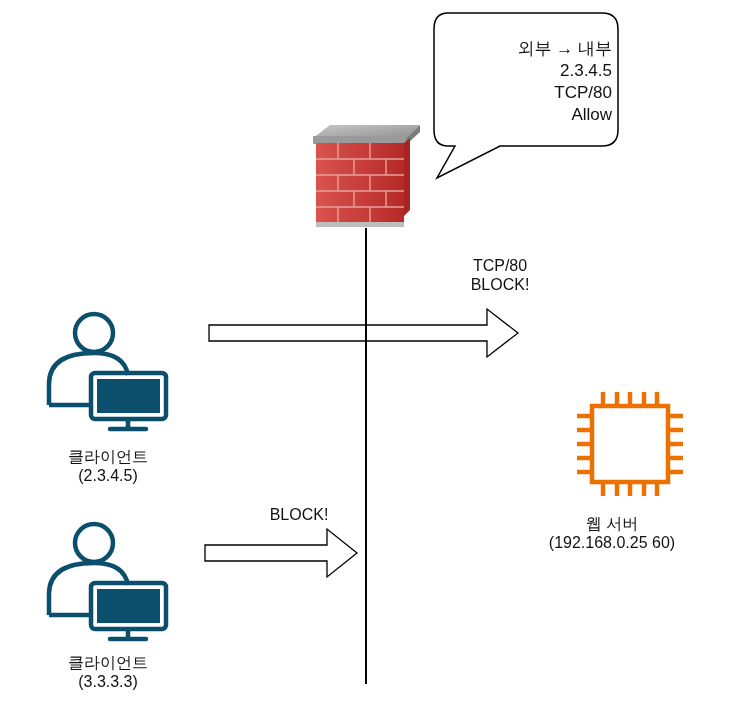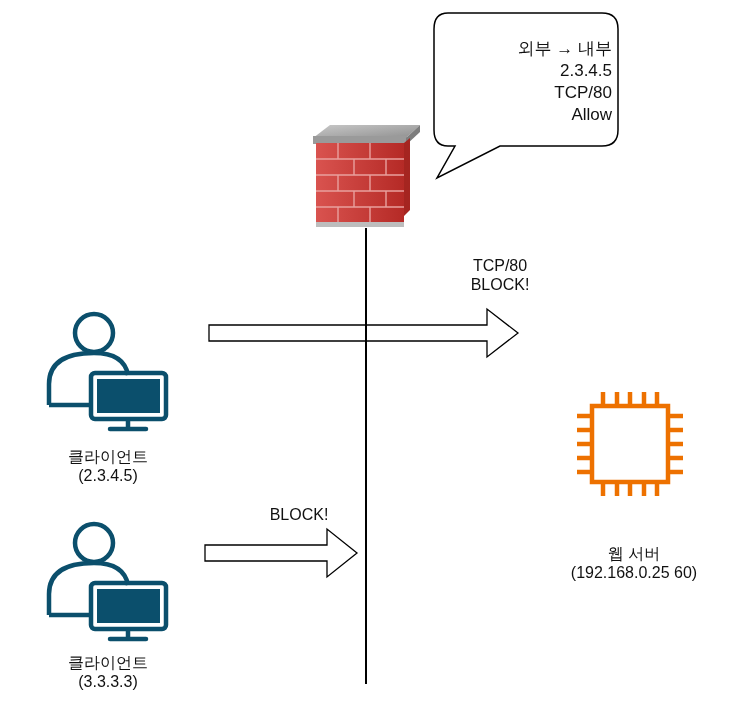--- a/index.html
+++ b/index.html
@@ -121,16 +121,16 @@
 <div class="txt" style="left:48px; top:447px; width:120px;">
   <div>클라이언트</div>
   <div>(2.3.4.5)</div>
 </div>
 
 <div class="txt" style="left:48px; top:653px; width:120px;">
   <div>클라이언트</div>
   <div>(3.3.3.3)</div>
 </div>
 
-<div class="txt" style="left:554px; top:514px; width:160px;margin-top:30px;">
+<div class="txt" style="left:532px; top:514px; width:160px;">
   <div>웹 서버</div>
   <div>(192.168.0.25 60)</div>
 </div>
 
 </body></html>

